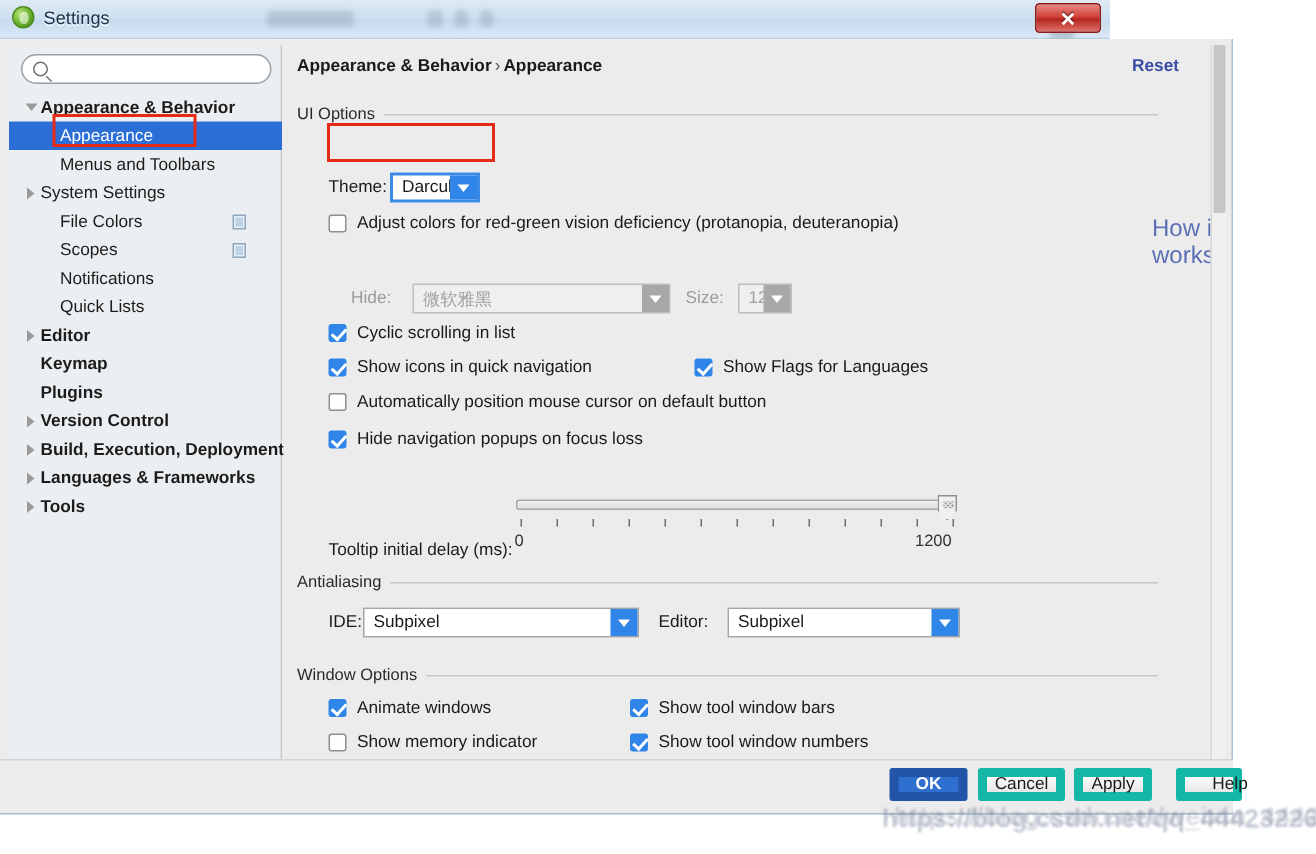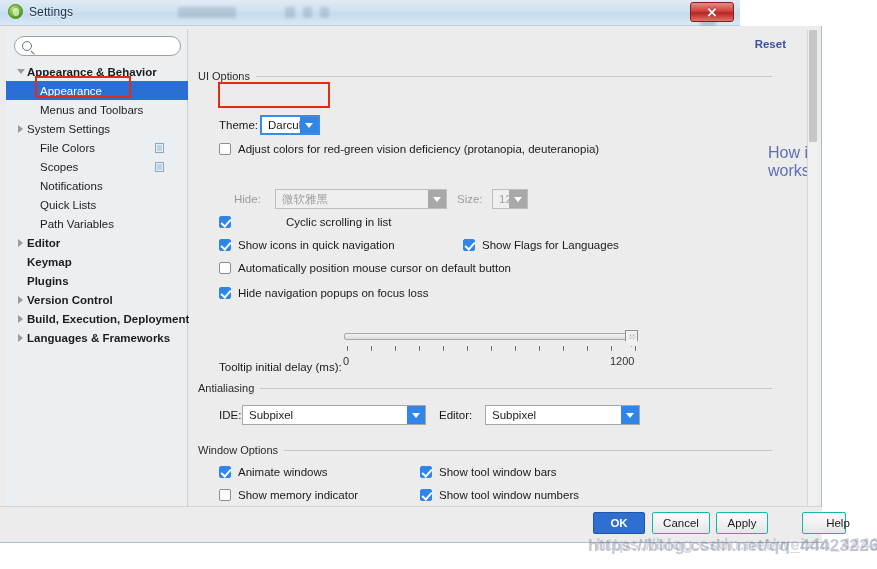--- a/index.html
+++ b/index.html
@@ -332,21 +332,21 @@
     position: absolute;
     left: 0; bottom: 0;
     width: 822px; height: 36px;
     background: #ececec;
     border-top: 1px solid #d4d4d4;
   }
   .btn {
     position: absolute;
     top: 5px;
     height: 22px;
-    border: 1px solid #14b8a6;
+    border: 6px solid #14b8a6;
     background: linear-gradient(180deg,#fcfcfc,#e6e6e6);
     border-radius: 2px;
     font-size: 11.5px; color: #1a1a1a;
     display: flex; align-items: center; justify-content: center;
     cursor: pointer;
   }
   .btn.primary {
     background: #2f6fd0;
     border-color: #2254a8;
     color: #ffffff; font-weight: bold;
@@ -428,24 +428,20 @@
             <span class="trail-icon"></span>
           </div>
           <div class="tree-row depth1">
             <span class="arrow"></span>
             <span class="label">Notifications</span>
           </div>
           <div class="tree-row depth1">
             <span class="arrow"></span>
             <span class="label">Quick Lists</span>
           </div>
-          <div class="tree-row depth1">
-            <span class="arrow"></span>
-            <span class="label">Path Variables</span>
-          </div>
           <div class="tree-row depth0 bold">
             <span class="arrow">
               <i class="arrow-right"></i>
             </span>
             <span class="label">Editor</span>
           </div>
           <div class="tree-row depth0 bold">
             <span class="arrow"></span>
             <span class="label">Keymap</span>
           </div>
@@ -464,25 +460,34 @@
               <i class="arrow-right"></i>
             </span>
             <span class="label">Build, Execution, Deployment</span>
           </div>
           <div class="tree-row depth0 bold">
             <span class="arrow">
               <i class="arrow-right"></i>
             </span>
             <span class="label">Languages &amp; Frameworks</span>
           </div>
+          <div class="tree-row depth0 bold">
+            <span class="arrow">
+              <i class="arrow-right"></i>
+            </span>
+            <span class="label">Tools</span>
+          </div>
         </div>
     </div>
 
     <div id="right-pane">
 
+      <div id="breadcrumb">
+        <span>Appearance &amp; Behavior</span><span class="sep">›</span><span>Appearance</span>
+      </div>
       <div id="reset-link">Reset</div>
 
       <div class="group" style="left:9px; top:40px;">
         <span class="gtitle">UI Options</span>
         <span class="grule"></span>
       </div>
 
       <span class="lbl" style="position:absolute; left:30px; top:89px;">Theme:</span>
       <div class="combo focused" style="left:71px; top:85px; width:60px;">
         <span class="cval">Darcula</span>
@@ -506,21 +511,21 @@
           </span>
       </div>
       <span class="lbl dim" style="position:absolute; left:268px; top:163px;">Size:</span>
       <div class="combo disabled" style="left:303px; top:159px; width:36px;">
         <span class="cval">12</span>
         <span class="carrow">
             <i></i>
           </span>
       </div>
 
-      <div class="cb-row" style="left:30px; top:186px;gap:48px;">
+      <div class="cb-row" style="left:30px; top:186px;">
         <span class="cb checked"></span>
         <span class="txt">Cyclic scrolling in list</span>
       </div>
       <div class="cb-row" style="left:30px; top:209px;">
         <span class="cb checked"></span>
         <span class="txt">Show icons in quick navigation</span>
       </div>
       <div class="cb-row" style="left:274px; top:209px;">
         <span class="cb checked"></span>
         <span class="txt">Show Flags for Languages</span>
@@ -610,21 +615,21 @@
     </div>
 
     <div id="pane-scrollbar">
       <div class="thumb"></div>
     </div>
 
     <div id="button-bar">
       <div class="btn primary" style="left:593px; width:52px;">OK</div>
       <div class="btn" style="left:652px; width:58px;">Cancel</div>
       <div class="btn" style="left:716px; width:52px;">Apply</div>
-      <div class="btn" style="left:802px; width:44px;padding-left:28px;">Help</div>
+      <div class="btn" style="left:784px; width:44px;padding-left:28px;">Help</div>
     </div>
   </div>
 
   <div class="annot" style="left:35px; top:76px; width:96px; height:22px;"></div>
   <div class="annot" style="left:218px; top:82px; width:112px; height:26px;"></div>
 
   <div id="watermark">
     <span>https://blog.csdn.net/qq_44423226</span>
     <span class="w2">https://blog.csdn.net/weixin_44423226</span>
   </div>

